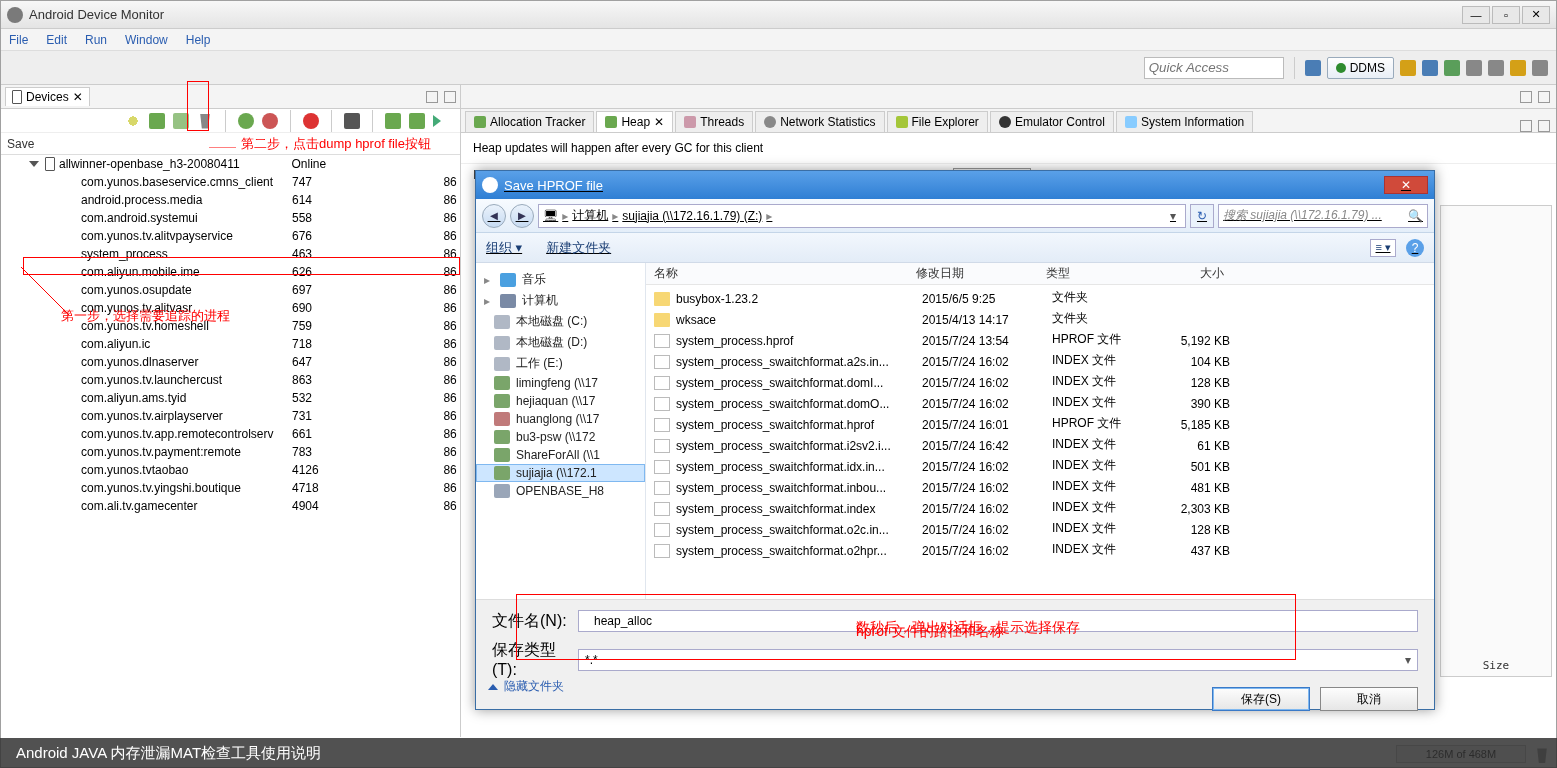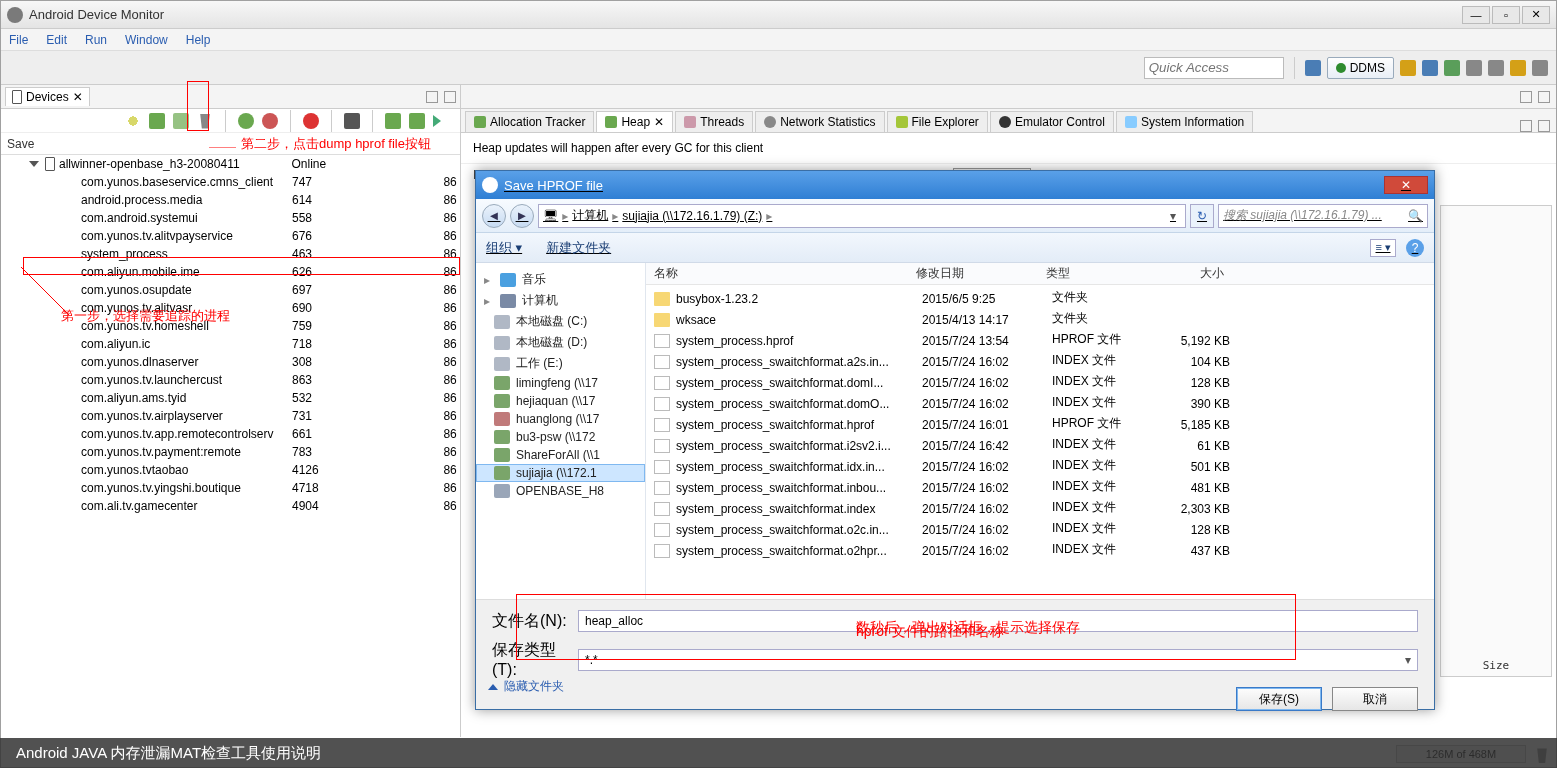--- a/index.html
+++ b/index.html
@@ -132,25 +132,25 @@
 .fc-size{width:90px;text-align:right;padding-right:12px;}
 .fl-row{display:flex;height:21px;align-items:flex-end;font-size:12px;cursor:pointer;}
 .fl-row .fic{width:16px;height:14px;margin:0 6px 0 8px;display:inline-block;}
 .fic.folder{background:#f7d774;border-radius:1px;}
 .fic.file{background:#fff;border:1px solid #bbb;}
 .fl-row .fname{width:246px;overflow:hidden;white-space:nowrap;text-overflow:ellipsis;}
 
 .dlg-bottom{position:absolute;left:0;right:0;bottom:0;height:110px;border-top:1px solid #ddd;background:#f0f0f0;padding:10px 16px;}
 .frow{display:flex;align-items:center;margin-bottom:8px;}
 .frow label{width:80px;text-align:left;margin-right:6px;font-size:16px;}
-.frow .finput{flex:1;height:22px;border:1px solid #aac;background:#fff;padding:0 6px;font-size:12px;}
+.frow .finput{flex:1;height:22px;border:1px solid #aac;background:#fff;padding:0 15px;font-size:12px;}
 .frow .fsel{flex:1;height:22px;border:1px solid #aac;background:#fff;padding:0 6px;font-size:12px;display:flex;align-items:center;}
 .frow .fsel .dd{margin-left:auto;color:#555;}
 .dlg-actions{display:flex;justify-content:flex-end;gap:10px;margin-top:6px;}
-.dlg-btn{width:86px;height:24px;border:1px solid #888;background:linear-gradient(#fdfdfd,#e6e6e6);font-size:12px;cursor:pointer;}
+.dlg-btn{width:98px;height:24px;border:1px solid #888;background:linear-gradient(#fdfdfd,#e6e6e6);font-size:12px;cursor:pointer;}
 .dlg-btn.primary{border:1px solid #3a7ac8;box-shadow:0 0 0 1px #7fb8f0 inset;}
 .hide-folders{position:absolute;left:12px;bottom:14px;display:flex;align-items:center;gap:6px;font-size:12px;color:#2a5db0;cursor:pointer;}
 .hide-folders .chev{width:0;height:0;border-left:5px solid transparent;border-right:5px solid transparent;border-bottom:6px solid #2a5db0;}
 
 
 .dlg .red-anno{font-size:14px;}
 .right-ghost{position:absolute;right:4px;top:120px;bottom:60px;width:112px;border:1px solid #ccc;background:#fafafa;}
 .right-ghost .lbl{position:absolute;bottom:4px;left:0;right:0;text-align:center;font-size:11px;font-family:monospace;color:#333;}
 </style>
 </head>
@@ -283,21 +283,21 @@
             <span class="c2">759</span>
             <span class="c3">86</span>
           </div>
           <div class="proc-row child">
             <span class="c1">com.aliyun.ic</span>
             <span class="c2">718</span>
             <span class="c3">86</span>
           </div>
           <div class="proc-row child">
             <span class="c1">com.yunos.dlnaserver</span>
-            <span class="c2">308</span>
+            <span class="c2">647</span>
             <span class="c3">86</span>
           </div>
           <div class="proc-row child">
             <span class="c1">com.yunos.tv.launchercust</span>
             <span class="c2">863</span>
             <span class="c3">86</span>
           </div>
           <div class="proc-row child">
             <span class="c1">com.aliyun.ams.tyid</span>
             <span class="c2">532</span>

